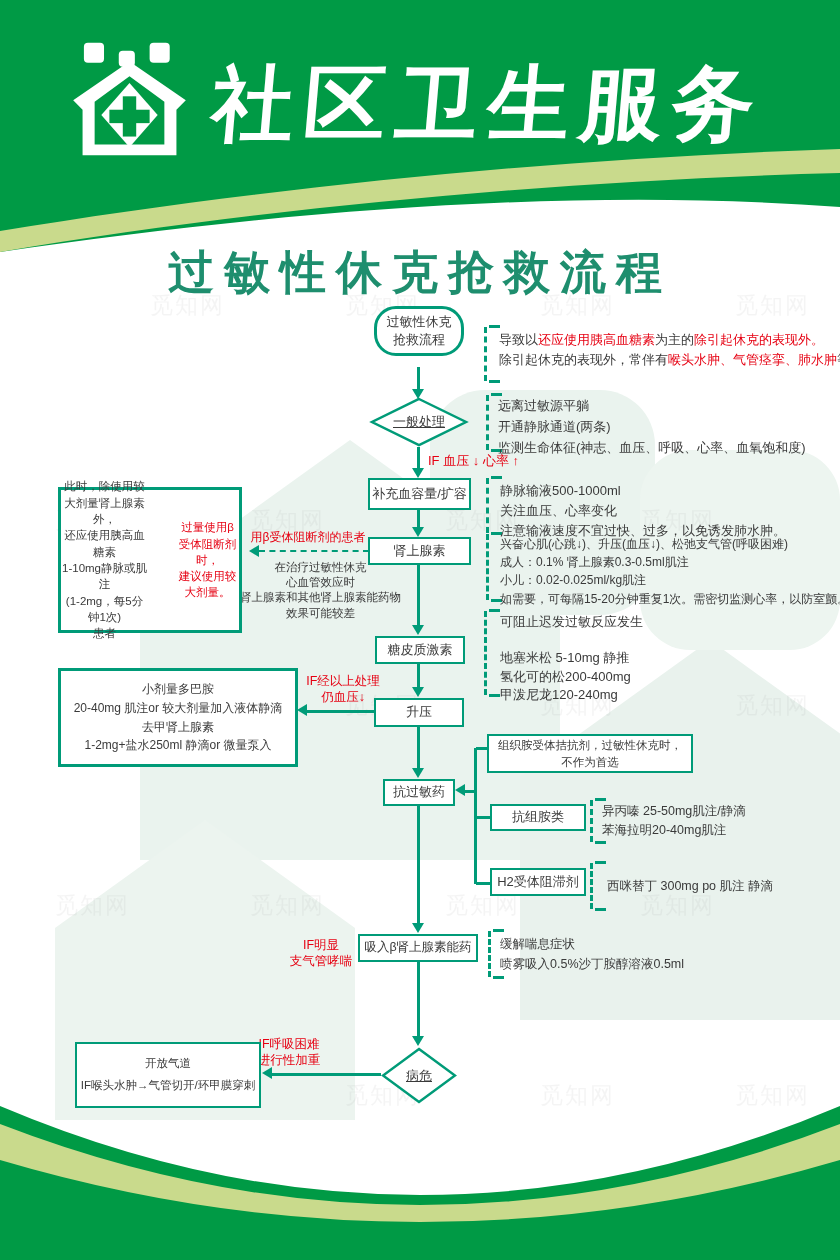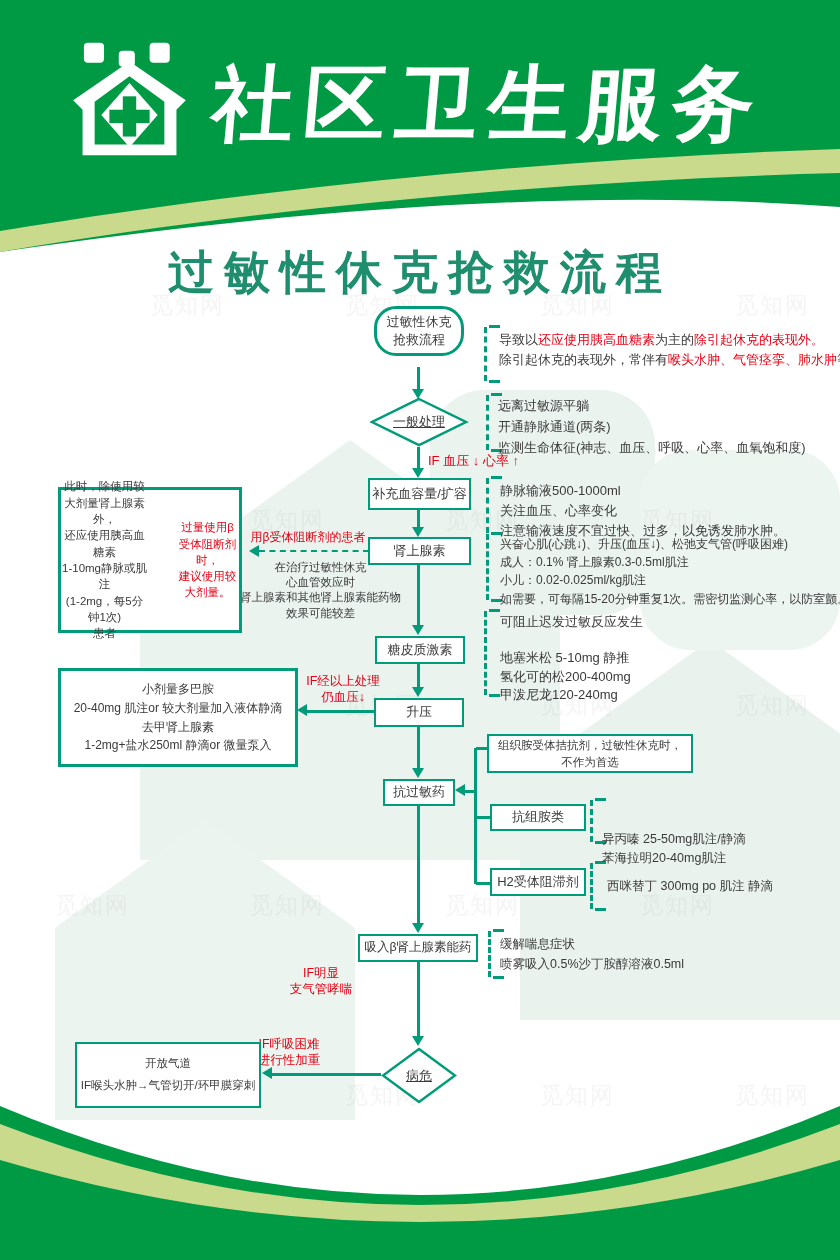--- a/index.html
+++ b/index.html
@@ -167,32 +167,32 @@
   <div class="ln" style="left:474px;top:748px;width:2.5px;height:136px;"></div>
   <div class="ln" style="left:476px;top:747px;width:12px;height:2.5px;"></div>
   <div class="ln" style="left:476px;top:816px;width:15px;height:2.5px;"></div>
   <div class="ln" style="left:476px;top:882px;width:15px;height:2.5px;"></div>
 
   <div class="node" style="left:487px;top:734px;width:206px;height:39px;font-size:11.5px;">组织胺受体拮抗剂，过敏性休克时，
 不作为首选</div>
 
   <div class="node" style="left:490px;top:804px;width:96px;height:27px;">抗组胺类</div>
   <div class="brk" style="left:590px;top:800px;height:42px;"></div>
-  <div class="note" style="left:602px;top:802px;font-size:12.5px;margin-top:28px;">异丙嗪 25-50mg肌注/静滴
+  <div class="note" style="left:602px;top:802px;font-size:12.5px;">异丙嗪 25-50mg肌注/静滴
 苯海拉明20-40mg肌注</div>
 
   <div class="node" style="left:490px;top:868px;width:96px;height:28px;">H2受体阻滞剂</div>
   <div class="brk" style="left:590px;top:863px;height:46px;"></div>
   <div class="note" style="left:607px;top:877px;font-size:12.5px;">西咪替丁 300mg po 肌注 静滴</div>
 
   <div class="ln" style="left:417px;top:806px;width:2.5px;height:119px;"></div>
   <div class="ar-d" style="left:412px;top:923px;"></div>
 
   <div class="node" style="left:358px;top:934px;width:120px;height:28px;font-size:12.5px;">吸入β肾上腺素能药</div>
-  <div class="cond" style="left:286px;top:937px;width:70px;font-size:12.5px;margin-top:28px;">IF明显
+  <div class="cond" style="left:286px;top:937px;width:70px;font-size:12.5px;">IF明显
 支气管哮喘</div>
   <div class="brk" style="left:488px;top:931px;height:46px;"></div>
   <div class="note" style="left:500px;top:934px;font-size:12.5px;line-height:1.6;">缓解喘息症状
 喷雾吸入0.5%沙丁胺醇溶液0.5ml</div>
 
   <div class="ln" style="left:417px;top:962px;width:2.5px;height:76px;"></div>
   <div class="ar-d" style="left:412px;top:1036px;"></div>
 
   <div class="dia" style="left:381px;top:1047px;width:76px;height:57px;">
     <svg width="76" height="57" viewBox="0 0 76 57">

